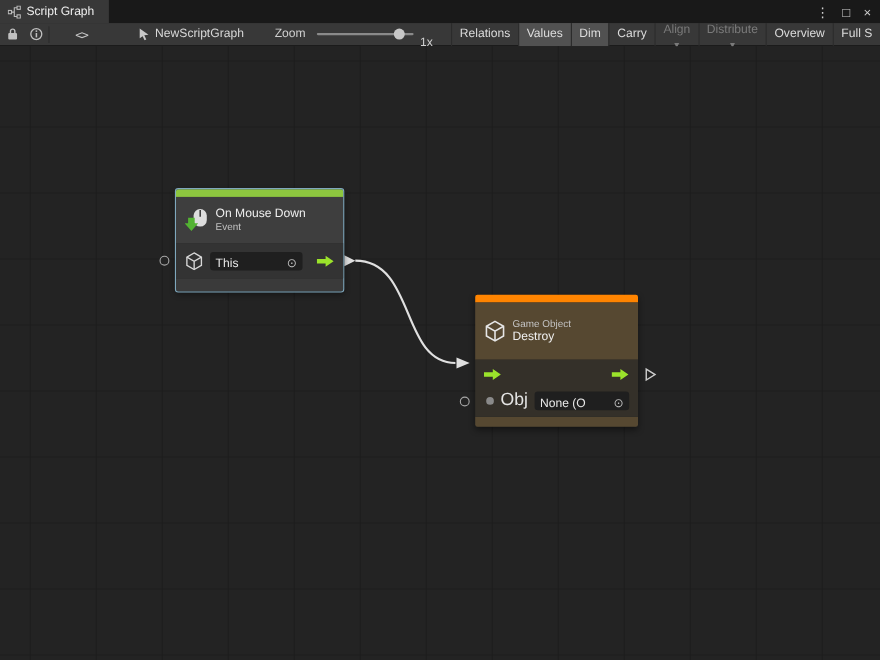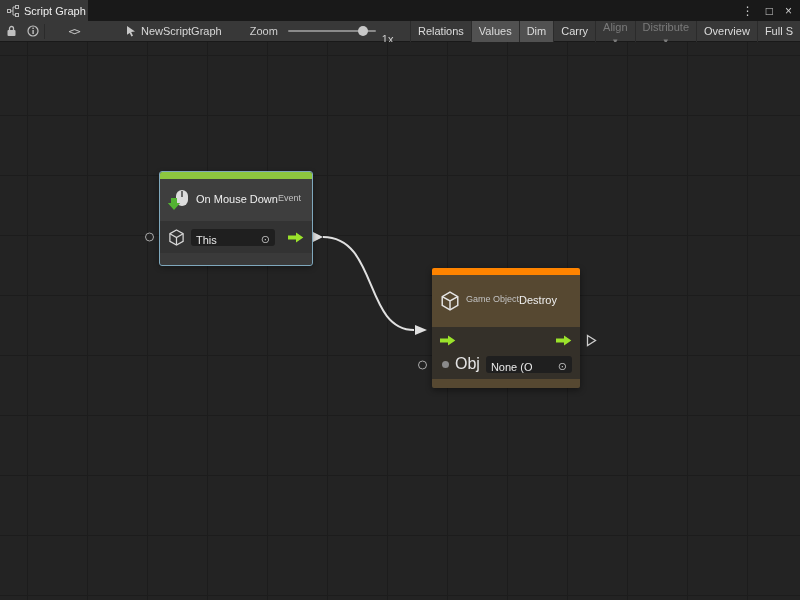--- a/index.html
+++ b/index.html
@@ -12,21 +12,21 @@
     -webkit-user-select:none; user-select:none;
   }
 
   
   .tabbar {
     position:absolute; top:0; left:0; width:800px; height:21px;
     background:#191919; display:flex; align-items:stretch;
   }
   .tab {
     display:flex; align-items:center; gap:5px;
-    background:#383838; padding:0 2px 0 7px;
+    background:#383838; padding:0 13px 0 7px;
     font-size:11px; color:#eee;
   }
   .win-controls {
     margin-left:auto; display:flex; align-items:center; gap:4px; padding-right:4px;
     color:#cfcfcf; font-size:12px;
   }
   .win-controls span { padding:0 4px; cursor:default; }
 
   
   .toolbar {
@@ -67,21 +67,21 @@
       linear-gradient(to bottom, #1c1c1c 1px, transparent 1px);
     background-size:60px 60px;
     background-position:27px 13px;
   }
   .wires { position:absolute; top:0; left:0; width:800px; height:558px; pointer-events:none; }
 
   
   .node { position:absolute; border-radius:2px; box-shadow:0 2px 6px rgba(0,0,0,.45); }
   .accent { height:7px; border-radius:2px 2px 0 0; }
   .node-header { display:flex; align-items:center; gap:6px; padding:4px 8px; }
-  .hdr-texts { display:flex; flex-direction:row; line-height:1.25; }
+  .hdr-texts { display:flex; flex-direction:column; line-height:1.25; }
   .hdr-title { font-size:11px; color:#efefef; }
   .hdr-sub { font-size:9px; color:#c2c2c2; }
   .port-circle {
     position:absolute; width:9px; height:9px; border-radius:50%;
     border:1px solid #a8a8a8; background:#232323;
   }
   .value-field {
     display:flex; align-items:flex-end; justify-content:space-between;
     background:#1f1f1f; border-radius:3px; height:17px; padding:0 5px;
     font-size:11px; color:#e8e8e8;

